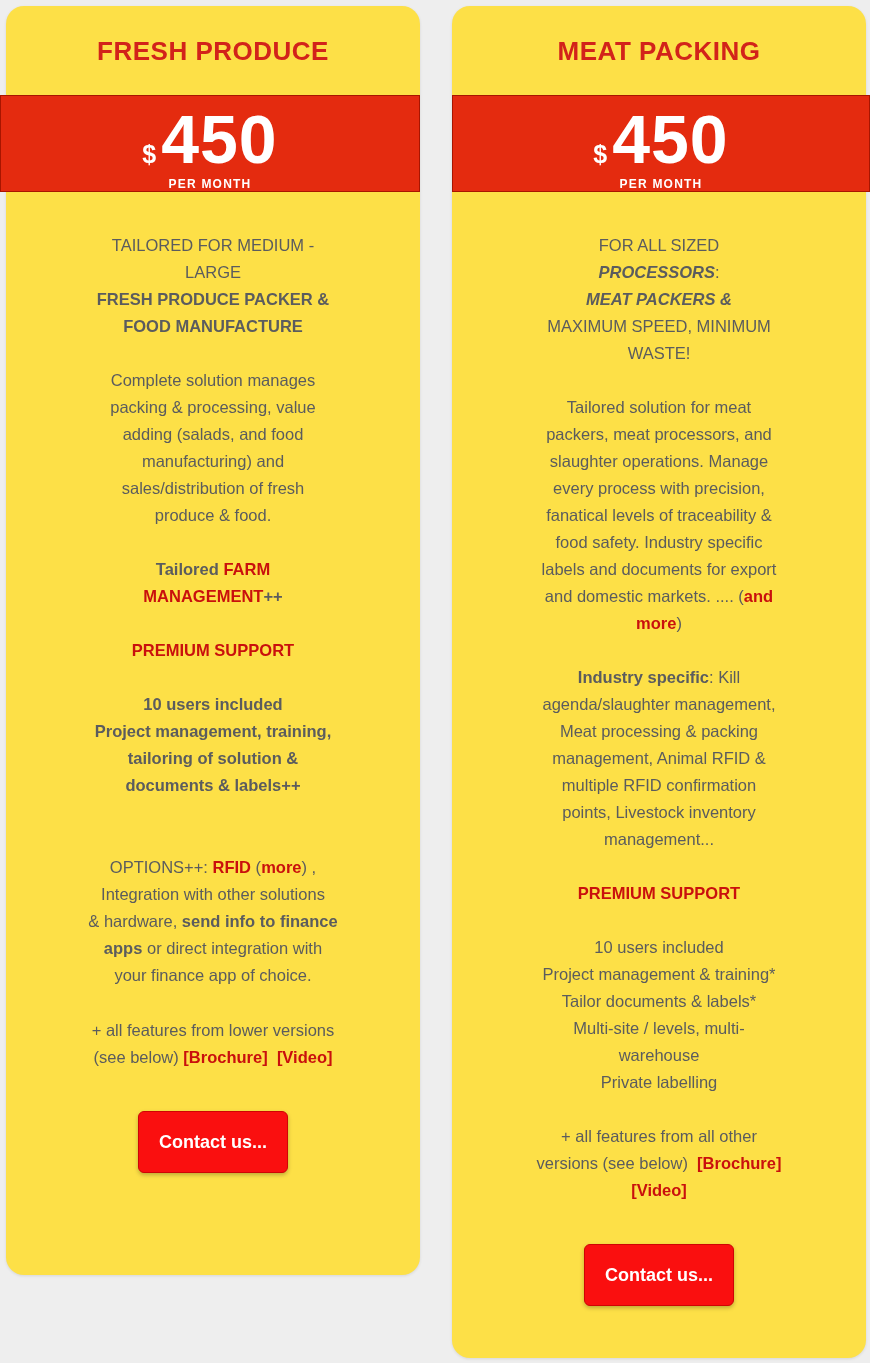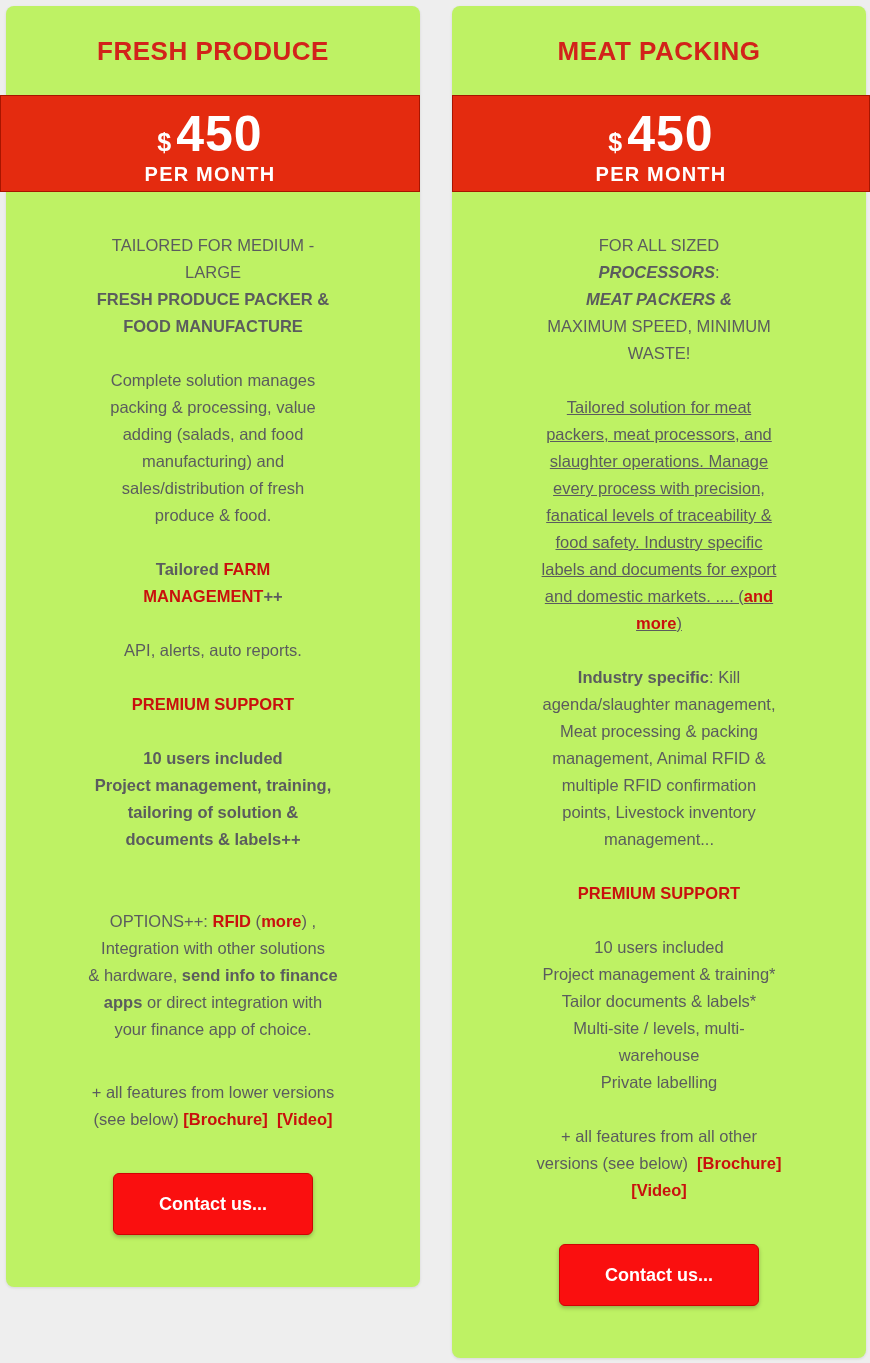--- a/index.html
+++ b/index.html
@@ -1,38 +1,38 @@
 <!DOCTYPE html>
 <html><head>
 <meta charset="utf-8">
 <style>
   * { margin:0; padding:0; box-sizing:border-box; }
   html,body { width:870px; background:#eeeeee; font-family:"Liberation Sans", sans-serif; }
   .page { width:870px; min-height:1363px; background:#eeeeee; overflow:hidden; }
   .cards { display:flex; align-items:flex-start; }
   .col1 { width:420px; }
   .col2 { width:418px; margin-left:32px; }
-  .card { background:#bef264; border-radius:8px; box-shadow:0 1px 3px rgba(0,0,0,0.10); padding-bottom:52px; }
+  .card { background:#fde047; border-radius:18px; box-shadow:0 1px 3px rgba(0,0,0,0.10); padding-bottom:52px; }
   .card1 { margin:6px 0 0 6px; min-height:1269px; }
   .card2 { margin:6px 4px 0 0; min-height:1343px; }
   .card-title { text-align:center; padding:30px 0 28px; color:#d2231a; font-weight:700; font-size:26px; letter-spacing:0.5px; }
   .banner { background:#e42b0f; border:1px solid #a81500; height:97px; display:flex; flex-direction:column; align-items:center; justify-content:center; color:#ffffff; }
   .banner1 { margin-left:-6px; }
   .banner2 { margin-right:-4px; }
   .price-line { display:flex; align-items:baseline; }
   .currency { font-size:25px; font-weight:700; margin-right:5px; }
-  .amount { font-size:50px; font-weight:700; letter-spacing:1px; line-height:1;margin-top:8px; }
-  .period { font-size:20px; font-weight:700; letter-spacing:1.2px; margin-top:4px; }
+  .amount { font-size:68px; font-weight:700; letter-spacing:1px; line-height:1;margin-top:8px; }
+  .period { font-size:12px; font-weight:700; letter-spacing:1.2px; margin-top:4px; }
   .card-body { padding:40px 36px 0; font-size:16.5px; color:#5b5c5e; text-align:center; }
   .tline { line-height:27px; white-space:pre-wrap; }
   .seg-n {}
   .seg-b { font-weight:700; }
   .seg-r { color:#c9100d; font-weight:700; }
   .seg-bi { font-weight:700; font-style:italic; }
-  .contact-btn { display:block; margin:40px auto 0; width:200px; height:62px; background:#fa0f0f; color:#ffffff;
+  .contact-btn { display:block; margin:40px auto 0; width:150px; height:62px; background:#fa0f0f; color:#ffffff;
     font-weight:700; font-size:18px; border:1px solid #cf0404; border-radius:6px; cursor:pointer;
     box-shadow:0 2px 4px rgba(0,0,0,0.25); font-family:"Liberation Sans", sans-serif; }
 </style>
 </head>
 <body>
 
 <div class="page">
   <div class="cards">
 
     <div class="col1">
@@ -58,39 +58,36 @@
               <div class="tline"><span class="seg-n">adding (salads, and food</span></div>
               <div class="tline"><span class="seg-n">manufacturing) and</span></div>
               <div class="tline"><span class="seg-n">sales/distribution of fresh</span></div>
               <div class="tline"><span class="seg-n">produce &amp; food.</span></div>
             </div>
             <div class="tblock" style="margin-top: 27px;">
               <div class="tline"><span class="seg-b">Tailored </span><span class="seg-r">FARM</span></div>
               <div class="tline"><span class="seg-r">MANAGEMENT</span><span class="seg-b">++</span></div>
             </div>
             <div class="tblock" style="margin-top: 27px;">
-              <div class="tline"><span class="seg-n">API, alerts, auto reports.</span></div>
-            </div>
-            <div class="tblock" style="margin-top: 27px;">
               <div class="tline"><span class="seg-r">PREMIUM SUPPORT</span></div>
             </div>
             <div class="tblock" style="margin-top: 27px;">
               <div class="tline"><span class="seg-b">10 users included</span></div>
               <div class="tline"><span class="seg-b">Project management, training,</span></div>
               <div class="tline"><span class="seg-b">tailoring of solution &amp;</span></div>
               <div class="tline"><span class="seg-b">documents &amp; labels++</span></div>
             </div>
             <div class="tblock" style="margin-top: 55px;">
               <div class="tline"><span class="seg-n">OPTIONS++: </span><span class="seg-r">RFID</span><span class="seg-n"> (</span><span class="seg-r">more</span><span class="seg-n">) ,</span></div>
               <div class="tline"><span class="seg-n">Integration with other solutions</span></div>
               <div class="tline"><span class="seg-n">&amp; hardware, </span><span class="seg-b">send info to finance</span></div>
               <div class="tline"><span class="seg-b">apps</span><span class="seg-n"> or direct integration with</span></div>
               <div class="tline"><span class="seg-n">your finance app of choice.</span></div>
             </div>
-            <div class="tblock" style="margin-top: 36px;">
+            <div class="tblock" style="margin-top: 28px;">
               <div class="tline"><span class="seg-n">+ all features from lower versions</span></div>
               <div class="tline"><span class="seg-n">(see below) </span><span class="seg-r">[Brochure]</span><span class="seg-n">  </span><span class="seg-r">[Video]</span></div>
             </div>
           </div>
         <button class="contact-btn">Contact us...</button>
       </div>
     </div>
 
     <div class="col2">
       <div class="card card2">
@@ -103,21 +100,21 @@
           <div class="period">PER MONTH</div>
         </div>
         <div class="card-body">
             <div class="tblock" style="margin-top: 0px;">
               <div class="tline"><span class="seg-n">FOR ALL SIZED</span></div>
               <div class="tline"><span class="seg-bi">PROCESSORS</span><span class="seg-n">:</span></div>
               <div class="tline"><span class="seg-bi">MEAT PACKERS &amp;</span></div>
               <div class="tline"><span class="seg-n">MAXIMUM SPEED, MINIMUM</span></div>
               <div class="tline"><span class="seg-n">WASTE!</span></div>
             </div>
-            <div class="tblock" style="margin-top: 27px; text-decoration: underline;">
+            <div class="tblock" style="margin-top: 27px;">
               <div class="tline"><span class="seg-n">Tailored solution for meat</span></div>
               <div class="tline"><span class="seg-n">packers, meat processors, and</span></div>
               <div class="tline"><span class="seg-n">slaughter operations. Manage</span></div>
               <div class="tline"><span class="seg-n">every process with precision,</span></div>
               <div class="tline"><span class="seg-n">fanatical levels of traceability &amp;</span></div>
               <div class="tline"><span class="seg-n">food safety. Industry specific</span></div>
               <div class="tline"><span class="seg-n">labels and documents for export</span></div>
               <div class="tline"><span class="seg-n">and domestic markets. .... (</span><span class="seg-r">and</span></div>
               <div class="tline"><span class="seg-r">more</span><span class="seg-n">)</span></div>
             </div>

